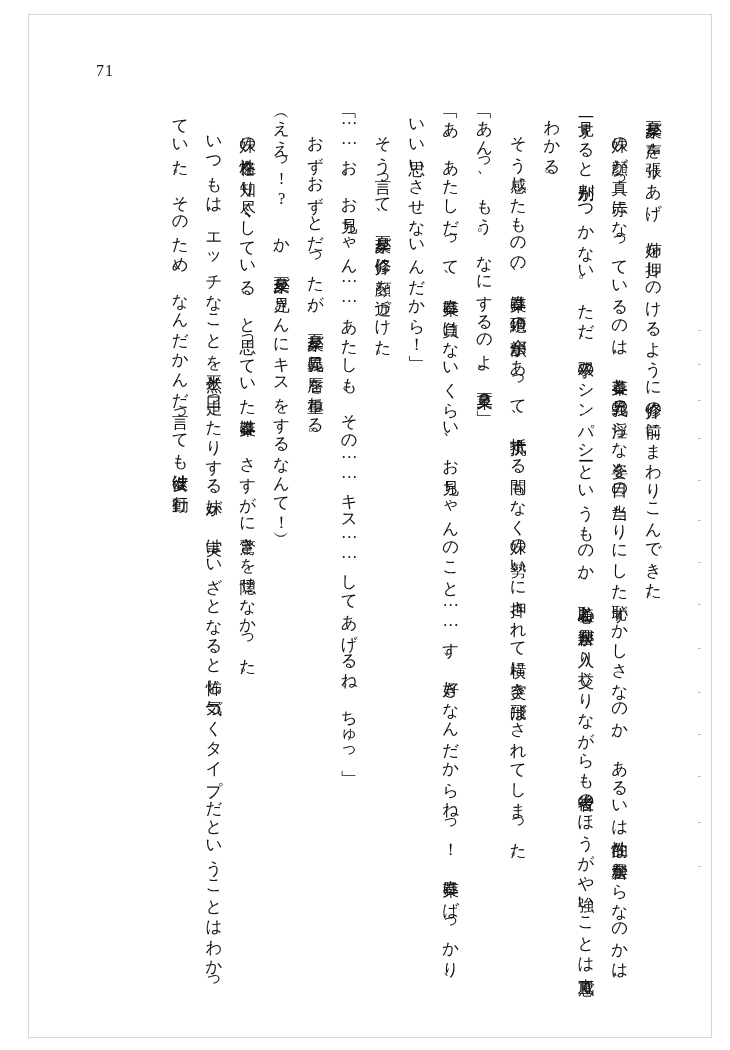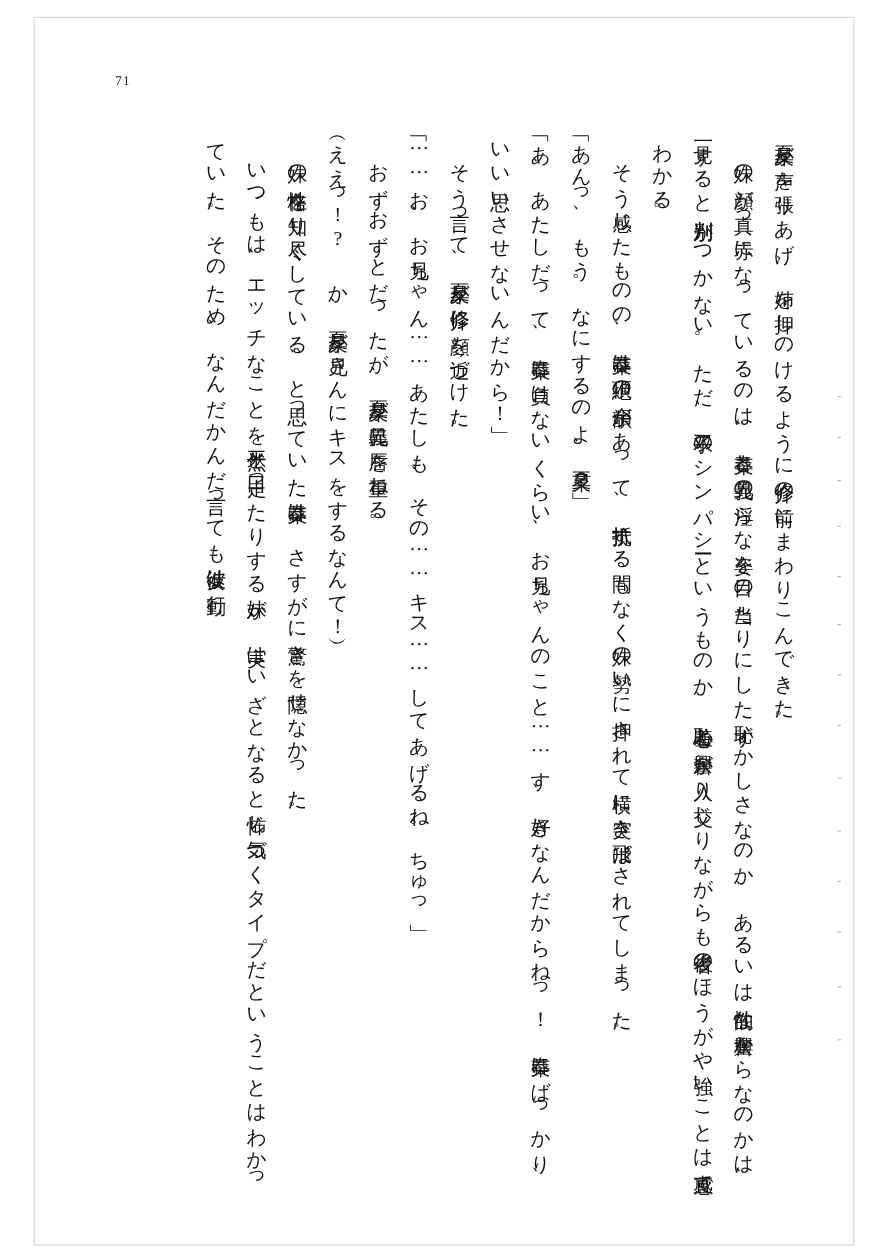--- a/index.html
+++ b/index.html
@@ -25,21 +25,21 @@
     top: 14px;
     right: 18px;
     bottom: 12px;
     border: 1px solid #d8d8d8;
     pointer-events: none;
   }
   .page-number {
     position: absolute;
     left: 96px;
     top: 62px;
-    font-size: 11px;
+    font-size: 16px;
     color: #1b1b1b;
     letter-spacing: 1px;
     font-family: "Liberation Serif", "DejaVu Serif", serif;
   }
   
   .body-text {
     position: absolute;
     top: 108px;
     right: 60px;
     height: 880px;

